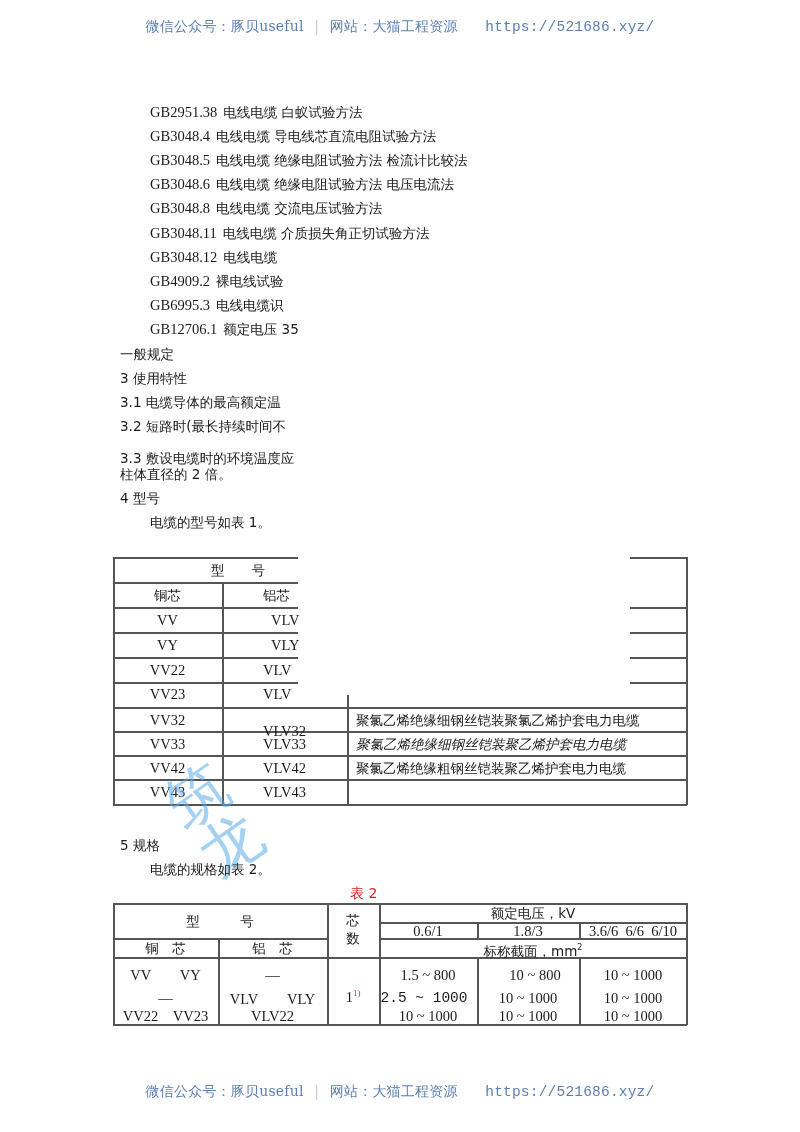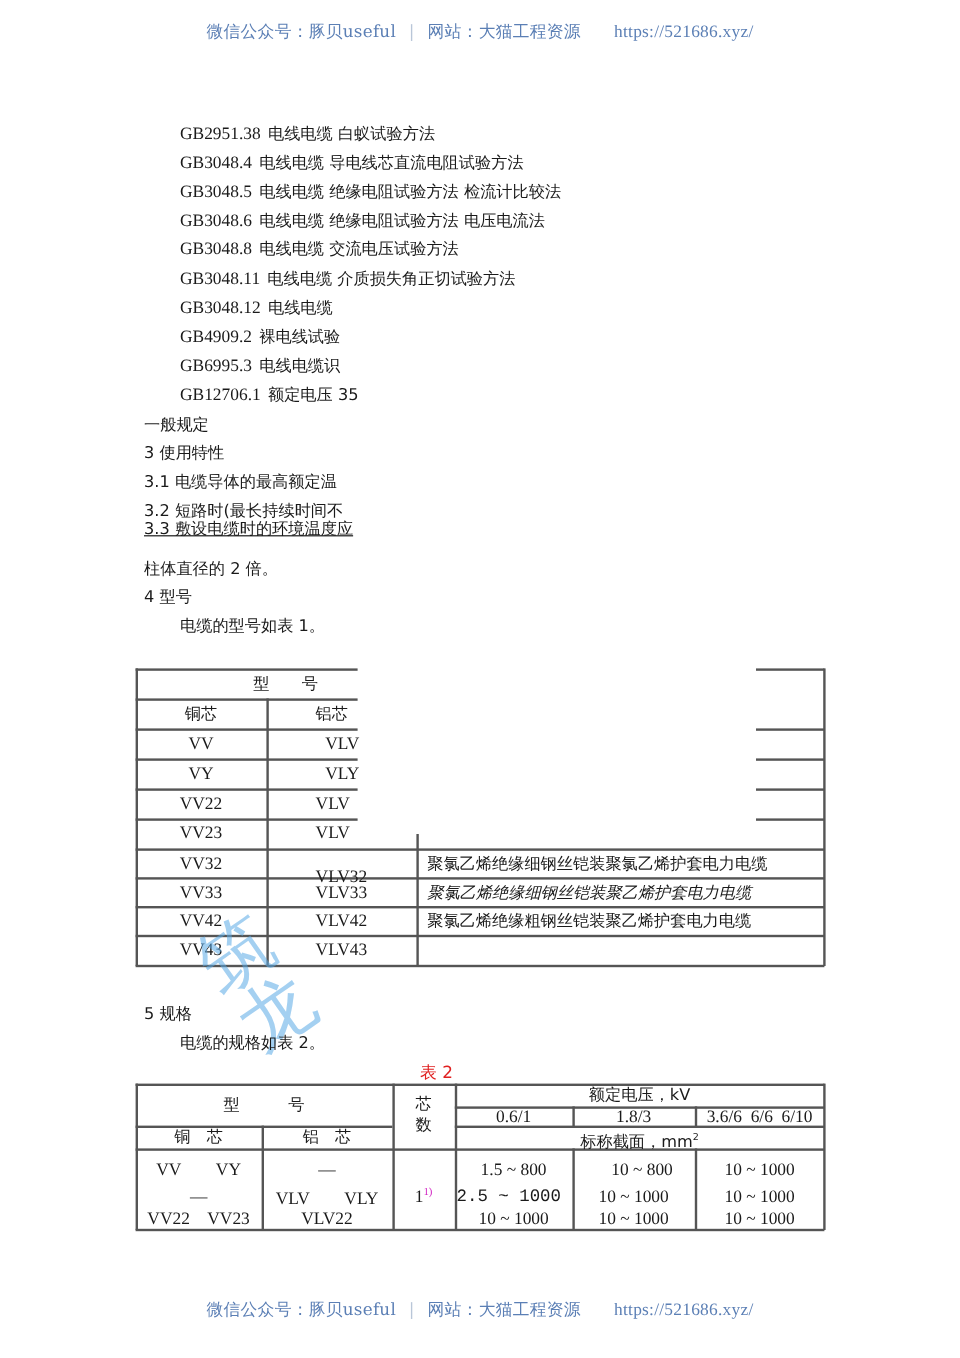--- a/index.html
+++ b/index.html
@@ -5,21 +5,21 @@
   html, body { margin: 0; padding: 0; }
   body {
     width: 800px; height: 1132px; background: #ffffff; position: relative; overflow: hidden;
     font-family: "DejaVu Sans", sans-serif; color: #1a1a1a;
   }
   .banner {
     position: absolute; left: 0; width: 800px; text-align: center;
     color: #5b7fb5; font-size: 14px; font-family: "DejaVu Serif", serif; letter-spacing: 0.2px;
   }
   .banner .sep { color: #b9c6d8; margin: 0 6px; }
-  .banner .url { font-family: Liberation Serif, serif; font-size: 14.5px; margin-left: 23px; }
+  .banner .url { font-family: Liberation Mono, monospace; font-size: 14.5px; margin-left: 23px; }
   .line { position: absolute; font-size: 13.5px; white-space: nowrap; line-height: 18px; }
   .line .code { font-family: "Liberation Serif", serif; font-size: 14.5px; margin-right: 6px; }
   .ind1 { left: 150px; }
   .ind0 { left: 120px; }
 
   
   .t1 { position: absolute; left: 113px; top: 557px; width: 574px; height: 248px; }
   .t1 .hl { position: absolute; height: 1.5px; background: #555; }
   .t1 .vl { position: absolute; width: 1.5px; background: #555; }
   .t1 .cell { position: absolute; font-size: 13.5px; text-align: center; line-height: 24px; }
@@ -59,21 +59,21 @@
 <div class="line ind1" style="top:224px;"><span class="code">GB3048.11</span><span>电线电缆  介质损失角正切试验方法</span></div>
 <div class="line ind1" style="top:248px;"><span class="code">GB3048.12</span><span>电线电缆</span></div>
 <div class="line ind1" style="top:272px;"><span class="code">GB4909.2</span><span>裸电线试验</span></div>
 <div class="line ind1" style="top:296px;"><span class="code">GB6995.3</span><span>电线电缆识</span></div>
 <div class="line ind1" style="top:320px;"><span class="code">GB12706.1</span><span>额定电压 35</span></div>
 
 <div class="line ind0" style="top:345px;">一般规定</div>
 <div class="line ind0" style="top:369px;">3  使用特性</div>
 <div class="line ind0" style="top:393px;">3.1  电缆导体的最高额定温</div>
 <div class="line ind0" style="top:417px;">3.2  短路时(最长持续时间不</div>
-<div class="line ind0" style="top:432px;text-decoration:underline;">3.3 敷设电缆时的环境温度应</div>
+<div class="line ind0" style="top:449px;">3.3 敷设电缆时的环境温度应</div>
 <div class="line ind0" style="top:465px;">柱体直径的 2 倍。</div>
 <div class="line ind0" style="top:489px;">4  型号</div>
 <div class="line ind1" style="top:513px;">电缆的型号如表 1。</div>
 
 <div class="t1">
 
   <div class="hl" style="top:0; left:0; width:185px;"></div>
   <div class="hl" style="top:0; left:517px; width:57px;"></div>
   <div class="hl" style="top:25px; left:0; width:185px;"></div>
   <div class="hl" style="top:50px; left:0; width:185px;"></div>

